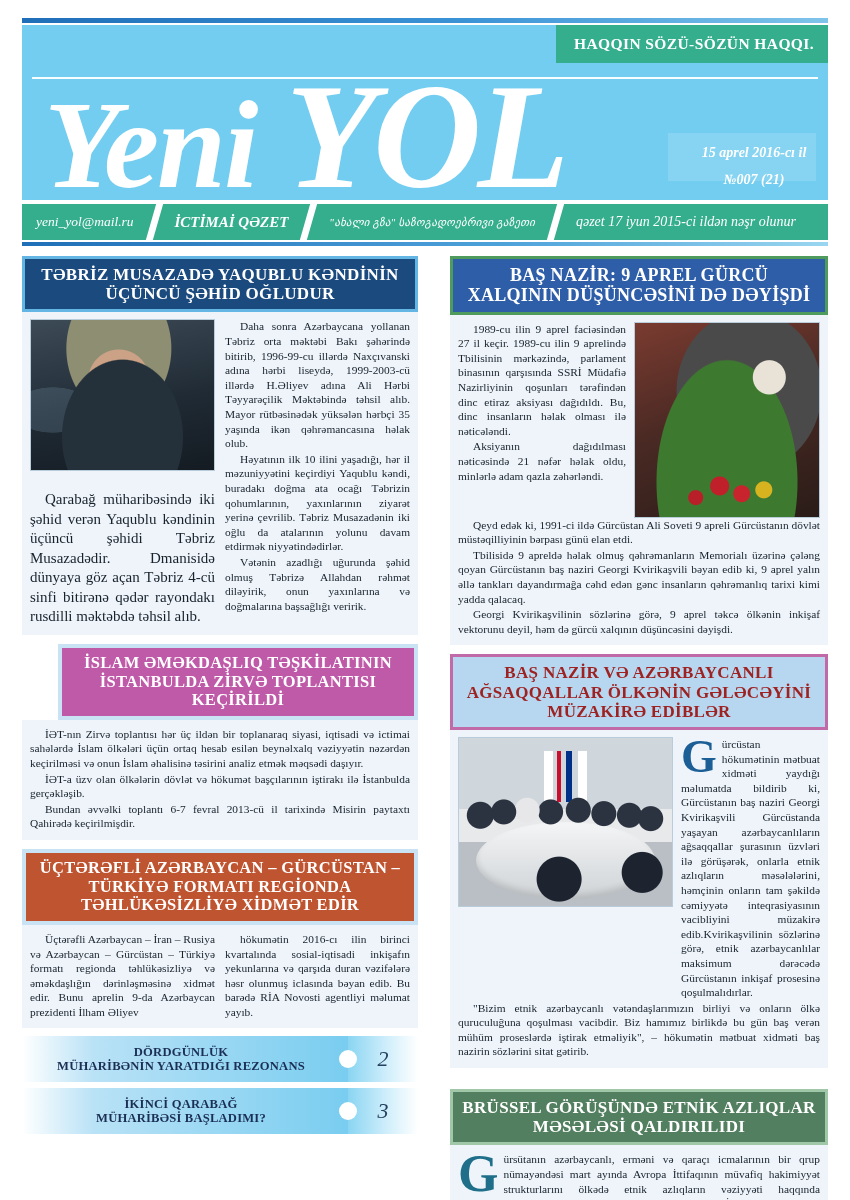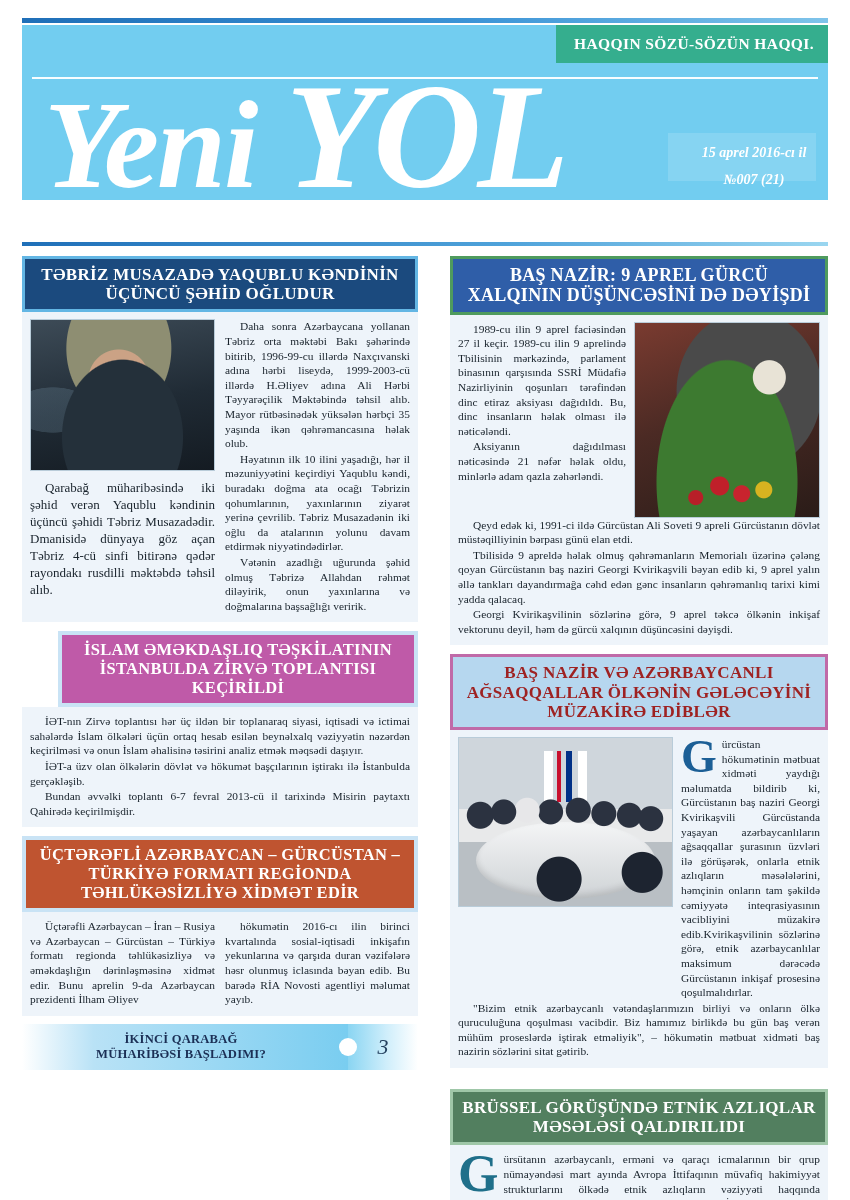--- a/index.html
+++ b/index.html
@@ -74,21 +74,21 @@
 
   
   .artbody { background:#eef4fa; padding:7px 8px 8px 8px; }
   .two { display:flex; gap:10px; }
   .two .c { flex:1; }
   p.txt {
      margin:0 0 1px 0; text-align:justify; font-size:11.4px; line-height:1.28;
      text-indent:15px; color:#18222b; hyphens:auto;
   }
   p.txt.noind { text-indent:0; }
-  .cap { font-size:13px; line-height:1.3; text-align:justify; text-indent:15px; color:#18222b; margin:9px 0 0 0;}
+  .cap { font-size:15px; line-height:1.3; text-align:justify; text-indent:15px; color:#18222b; margin:19px 0 0 0;}
   .photo { width:100%; display:block; border:1px solid #b9ccd9; }
 
   
   .ph-pilot {
      height:152px;
      background:
        radial-gradient(circle at 48% 40%, #cba285 0 30px, rgba(0,0,0,0) 31px),
        radial-gradient(ellipse at 48% 19%, #8e8e72 0 52px, rgba(0,0,0,0) 53px),
        linear-gradient(170deg,#3d4b57 0%,#202b35 55%,#141b22 100%);
   }
@@ -205,20 +205,29 @@
       <div class="mast-rule"></div>
       <div class="mast-title">
         <span class="yeni">Yeni </span><span class="yol">YOL</span>
       </div>
       <div class="mast-issue">
         <div>15 aprel 2016-cı il</div>
         <div>№007 (21)</div>
       </div>
     </div>
 
+    <div class="mast-bottombar">
+      <div class="cell email">yeni_yol@mail.ru</div>
+      <div class="sep"></div>
+      <div class="cell kind">İCTİMAİ QƏZET</div>
+      <div class="sep"></div>
+      <div class="cell geo">"ახალი გზა" საზოგადოებრივი გაზეთი</div>
+      <div class="sep"></div>
+      <div class="cell since">qəzet 17 iyun 2015-ci ildən  nəşr olunur</div>
+    </div>
     <div class="mast-botline"></div>
   </div>
 
   <div class="col-left">
 
     <div>
       <div class="hbar navy">TƏBRİZ MUSAZADƏ YAQUBLU KƏNDİNİN ÜÇÜNCÜ ŞƏHİD OĞLUDUR</div>
       <div class="artbody">
         <div class="two">
           <div class="c">
@@ -260,20 +269,27 @@
             </div>
           <div class="c">
               <p class="txt">hökumətin 2016-cı ilin birinci kvartalında sosial-iqtisadi inkişafın yekunlarına və qarşıda duran vəzifələrə həsr olunmuş iclasında bəyan edib. Bu barədə RİA Novosti agentliyi məlumat yayıb.</p>
             </div>
         </div>
       </div>
     </div>
 
     <div class="toc">
 
+      <div class="toc-row">
+        <div class="toc-title">
+          <span>DÖRDGÜNLÜK</span>
+          <span>MÜHARİBƏNİN YARATDIĞI REZONANS</span>
+        </div>
+        <div class="toc-num">2</div>
+      </div>
 
       <div class="toc-row">
         <div class="toc-title">
           <span>İKİNCİ QARABAĞ</span>
           <span>MÜHARİBƏSİ BAŞLADIMI?</span>
         </div>
         <div class="toc-num">3</div>
       </div>
 
     </div>

